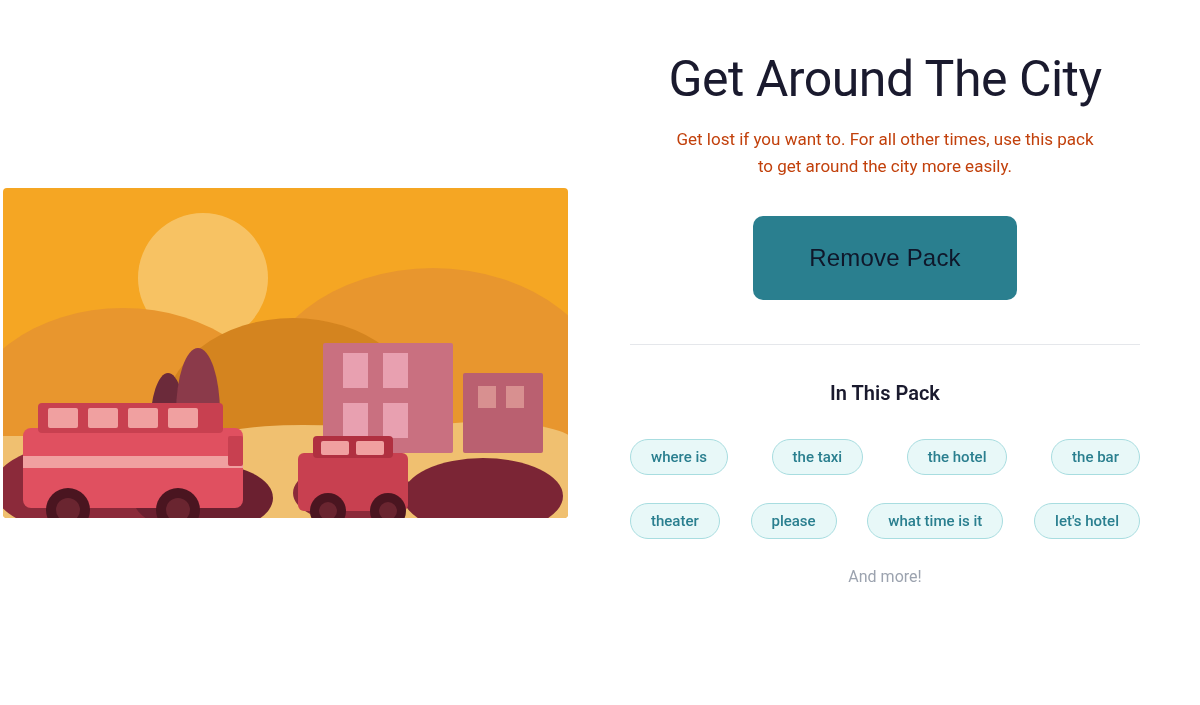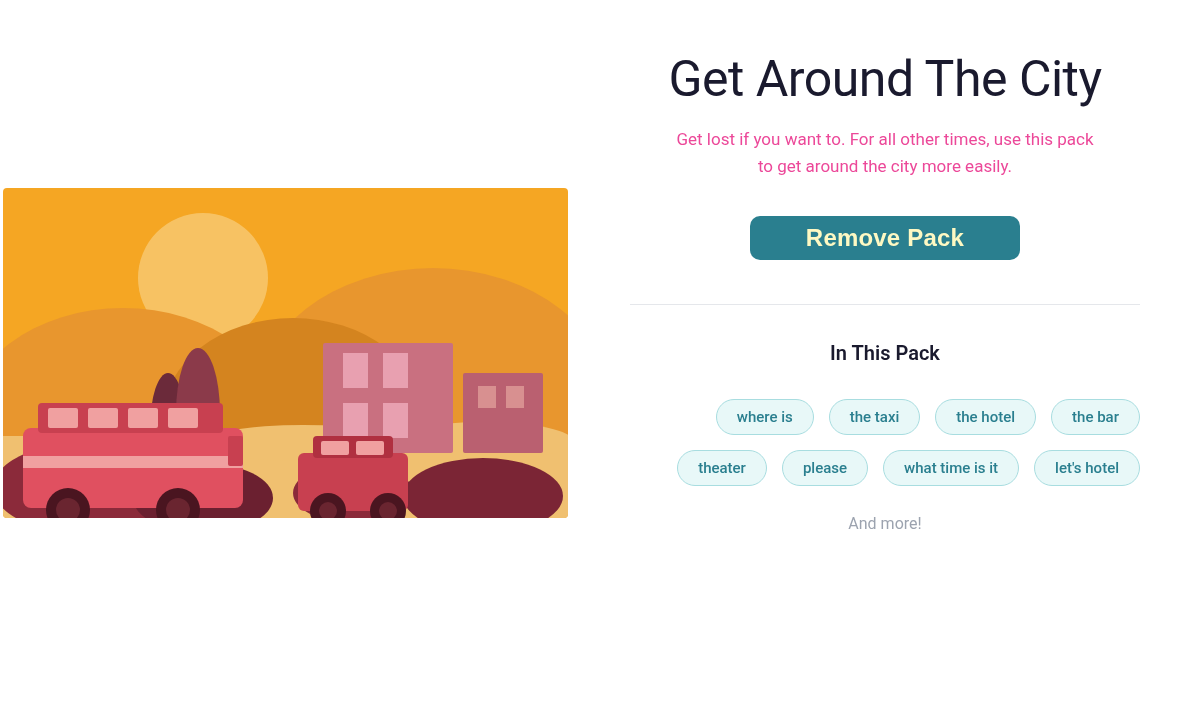--- a/index.html
+++ b/index.html
@@ -42,35 +42,35 @@
       font-size: 50px;
       font-weight: 400;
       color: #1a1a2e;
       text-align: left;
       margin-bottom: 18px;
       letter-spacing: -0.5px;
     }
 
     .page-subtitle {
       font-size: 17px;
-      color: #ec4899;
+      color: #c2410c;
       text-align: center;
       line-height: 1.6;
       max-width: 430px;
       margin-bottom: 36px;
     }
 
     .remove-pack-btn {
       background-color: #2a7f8f;
-      color: #fef9c3;
+      color: #0f172a;
       border: none;
       border-radius: 10px;
-      padding: 8px 56px;
+      padding: 28px 56px;
       font-size: 24px;
-      font-weight: 700;
+      font-weight: 400;
       cursor: pointer;
       margin-bottom: 44px;
       letter-spacing: 0.2px;
     }
 
     .divider {
       width: 100%;
       height: 1px;
       background: #e5e7eb;
       margin-bottom: 36px;
@@ -80,22 +80,22 @@
       font-size: 20px;
       font-weight: 600;
       color: #1a1a2e;
       text-align: center;
       margin-bottom: 34px;
     }
 
     .tags-container {
       display: flex;
       flex-wrap: wrap;
-      gap: 15px;
-      justify-content: flex-end;
+      gap: 28px;
+      justify-content: space-between;
       max-width: 520px;
       margin-bottom: 28px;
     }
 
     .tag {
       background: #e8f8f8;
       color: #2a7f8f;
       border: 1.5px solid #a8dde0;
       border-radius: 20px;
       padding: 8px 20px;

